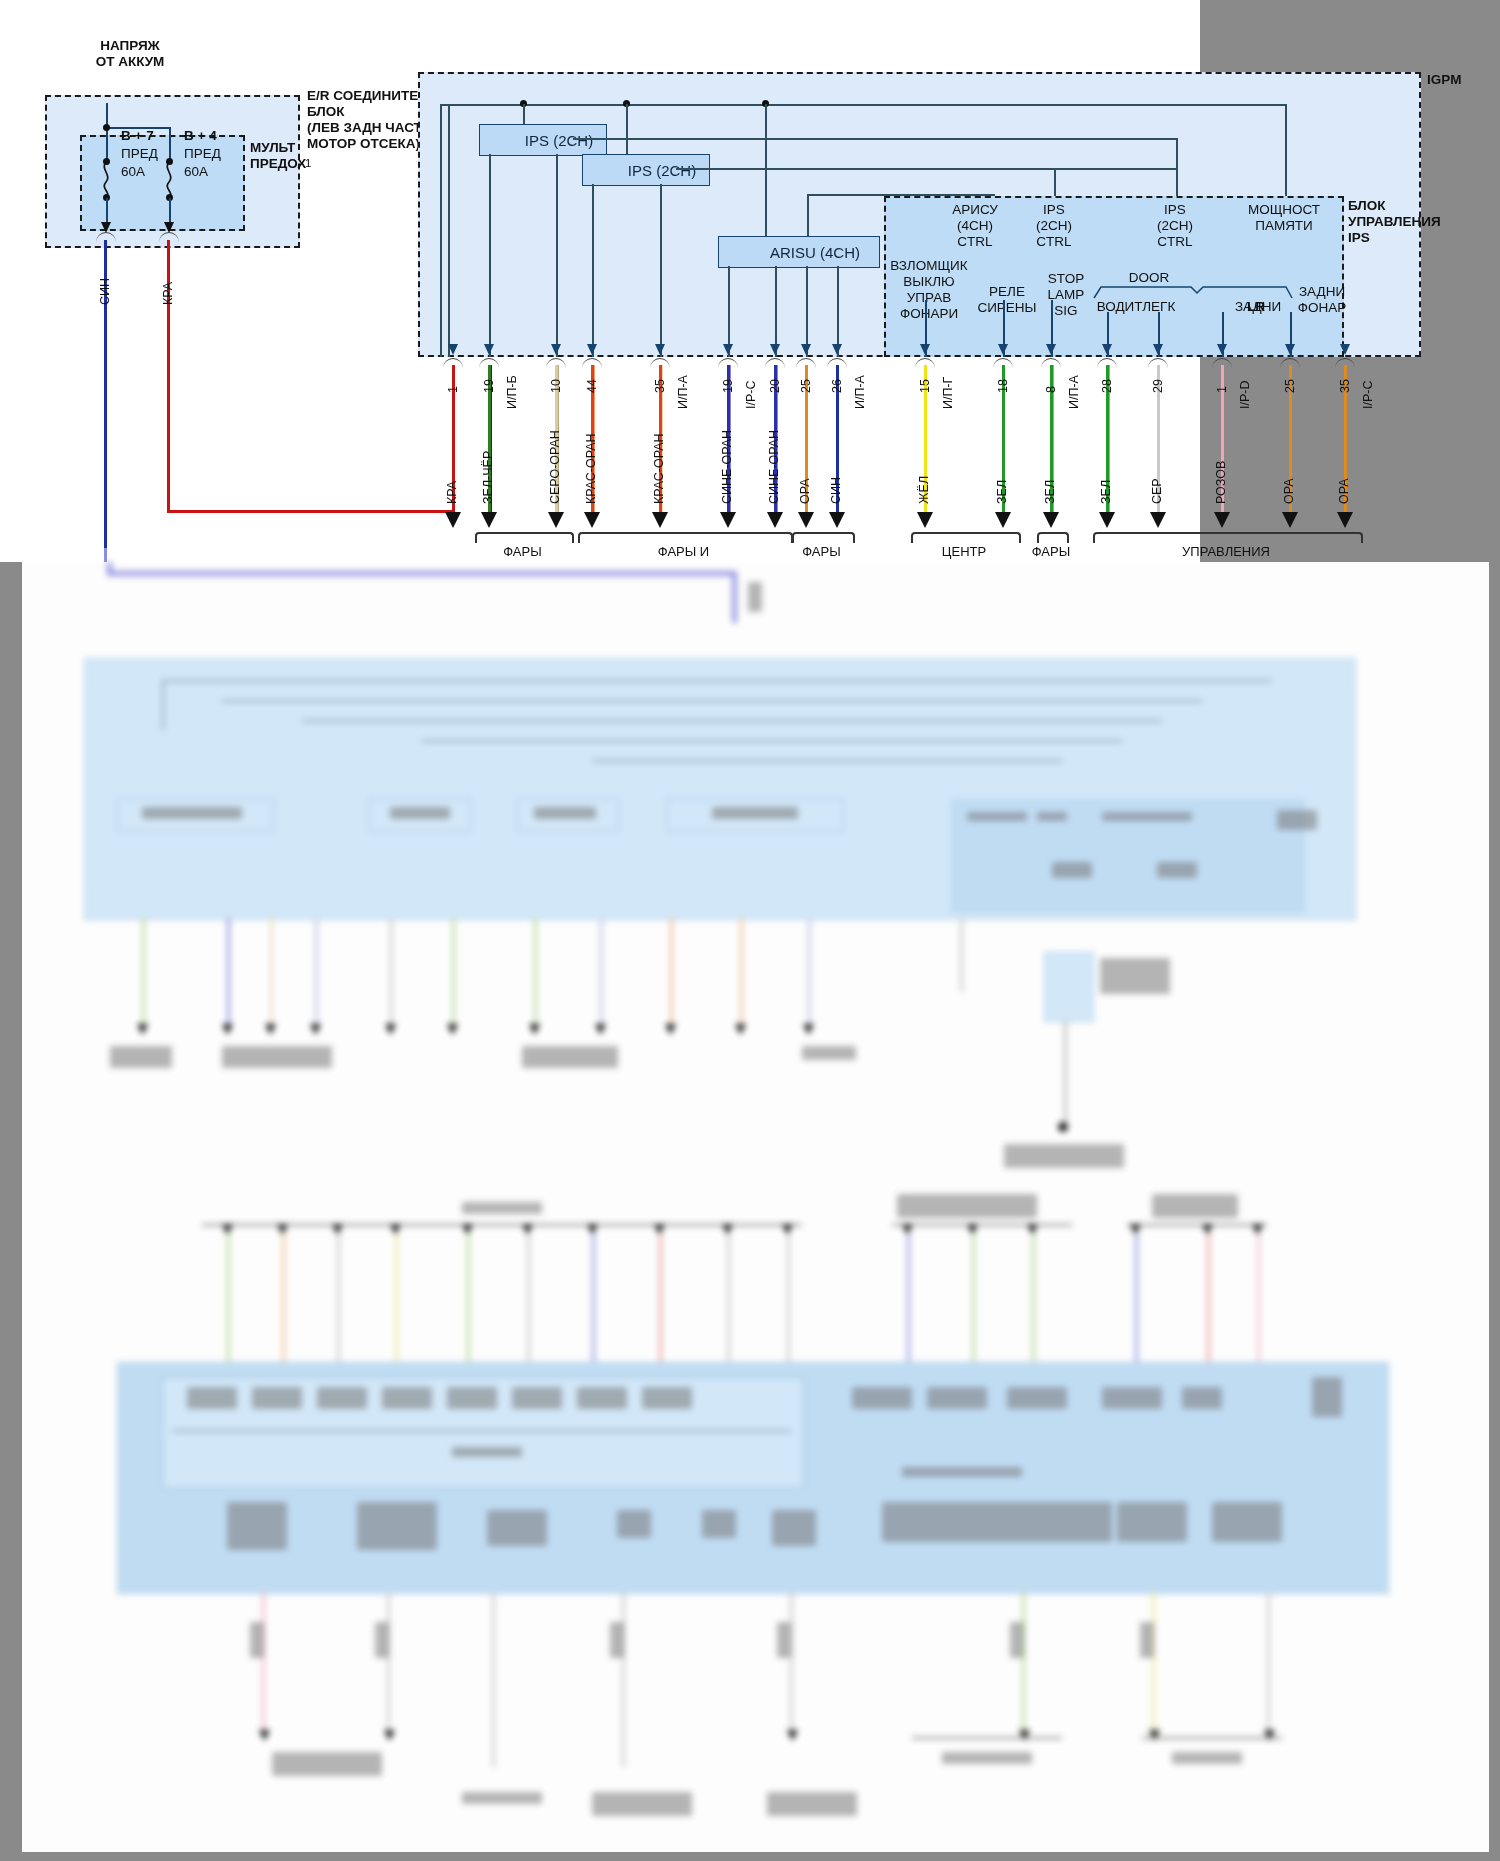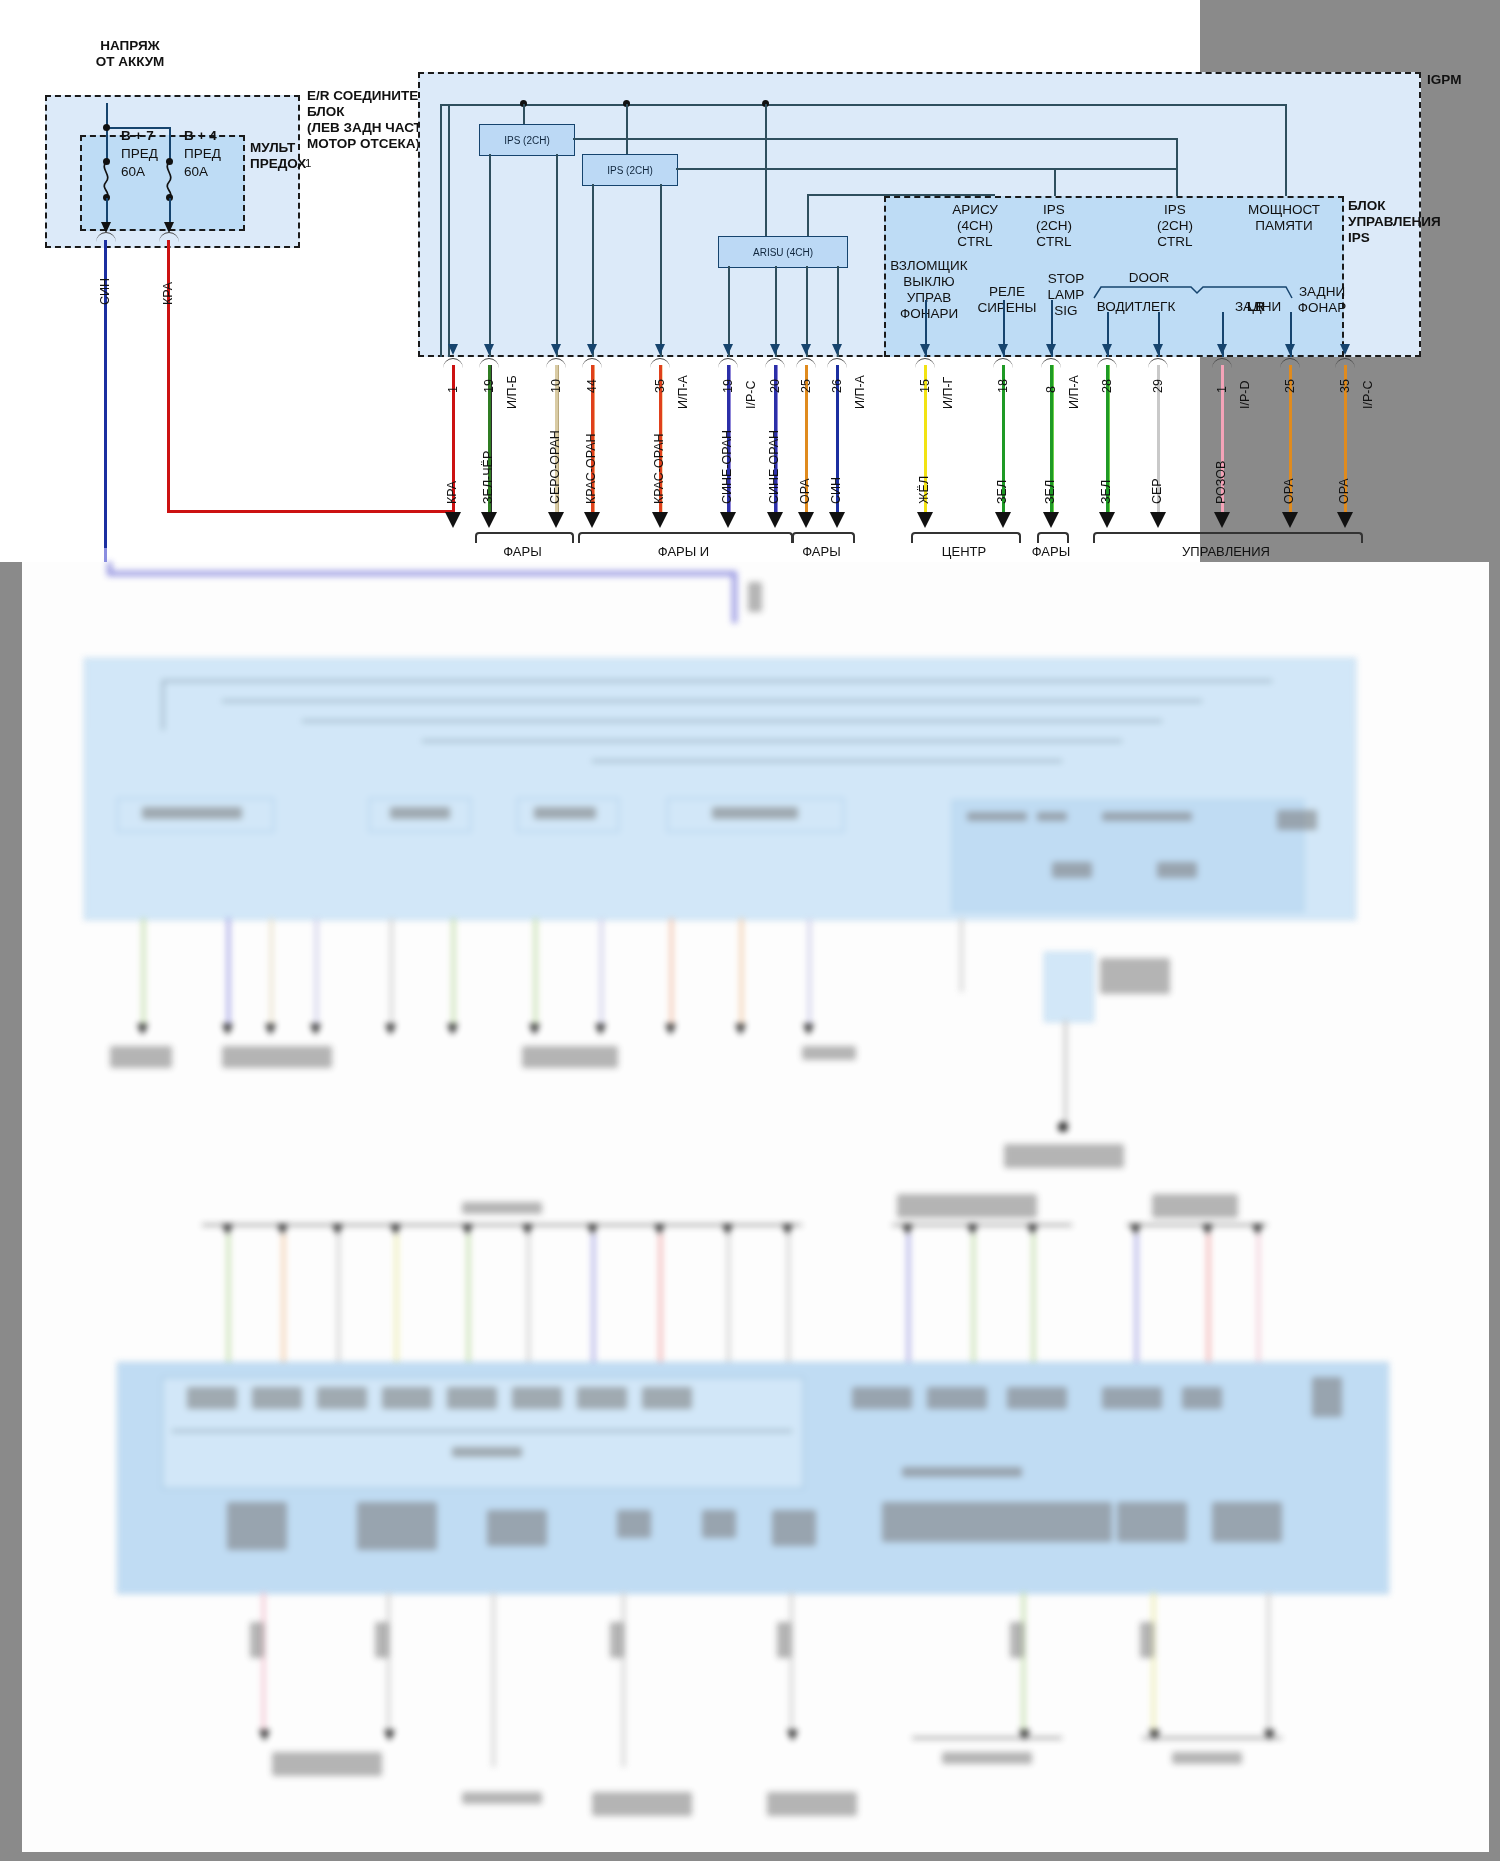--- a/index.html
+++ b/index.html
@@ -14,21 +14,21 @@
   .blk{position:absolute;box-sizing:border-box;}
   .fillB{background:#dceaf9;}
   .fillC{background:#bedcf5;}
   .dash{border:2px dashed #1a1a1a;}
 
   .lbl{position:absolute;font-size:13.5px;color:#111;line-height:1.18;white-space:pre;}
   .lblc{position:absolute;font-size:13.5px;color:#111;line-height:1.18;text-align:center;white-space:pre;}
   .tiny{font-size:11.5px;}
 
   .ipsbox{position:absolute;background:#bcd9f5;border:1.4px solid #16446e;
-          display:flex;align-items:center;justify-content:center;font-size:10px;color:#10263d;}
+          display:flex;align-items:center;justify-content:center;font-size:15px;color:#10263d;padding-left:32px;}
 
   .vline{position:absolute;width:1.6px;background:#2f4f5e;}
   .hline{position:absolute;height:1.6px;background:#2f4f5e;}
   .vblk{position:absolute;width:1.6px;background:#16446e;}
   .hblk{position:absolute;height:1.6px;background:#16446e;}
   .dot{position:absolute;width:7px;height:7px;border-radius:50%;background:#111;}
 
   
   .wire{position:absolute;width:3px;}
 

